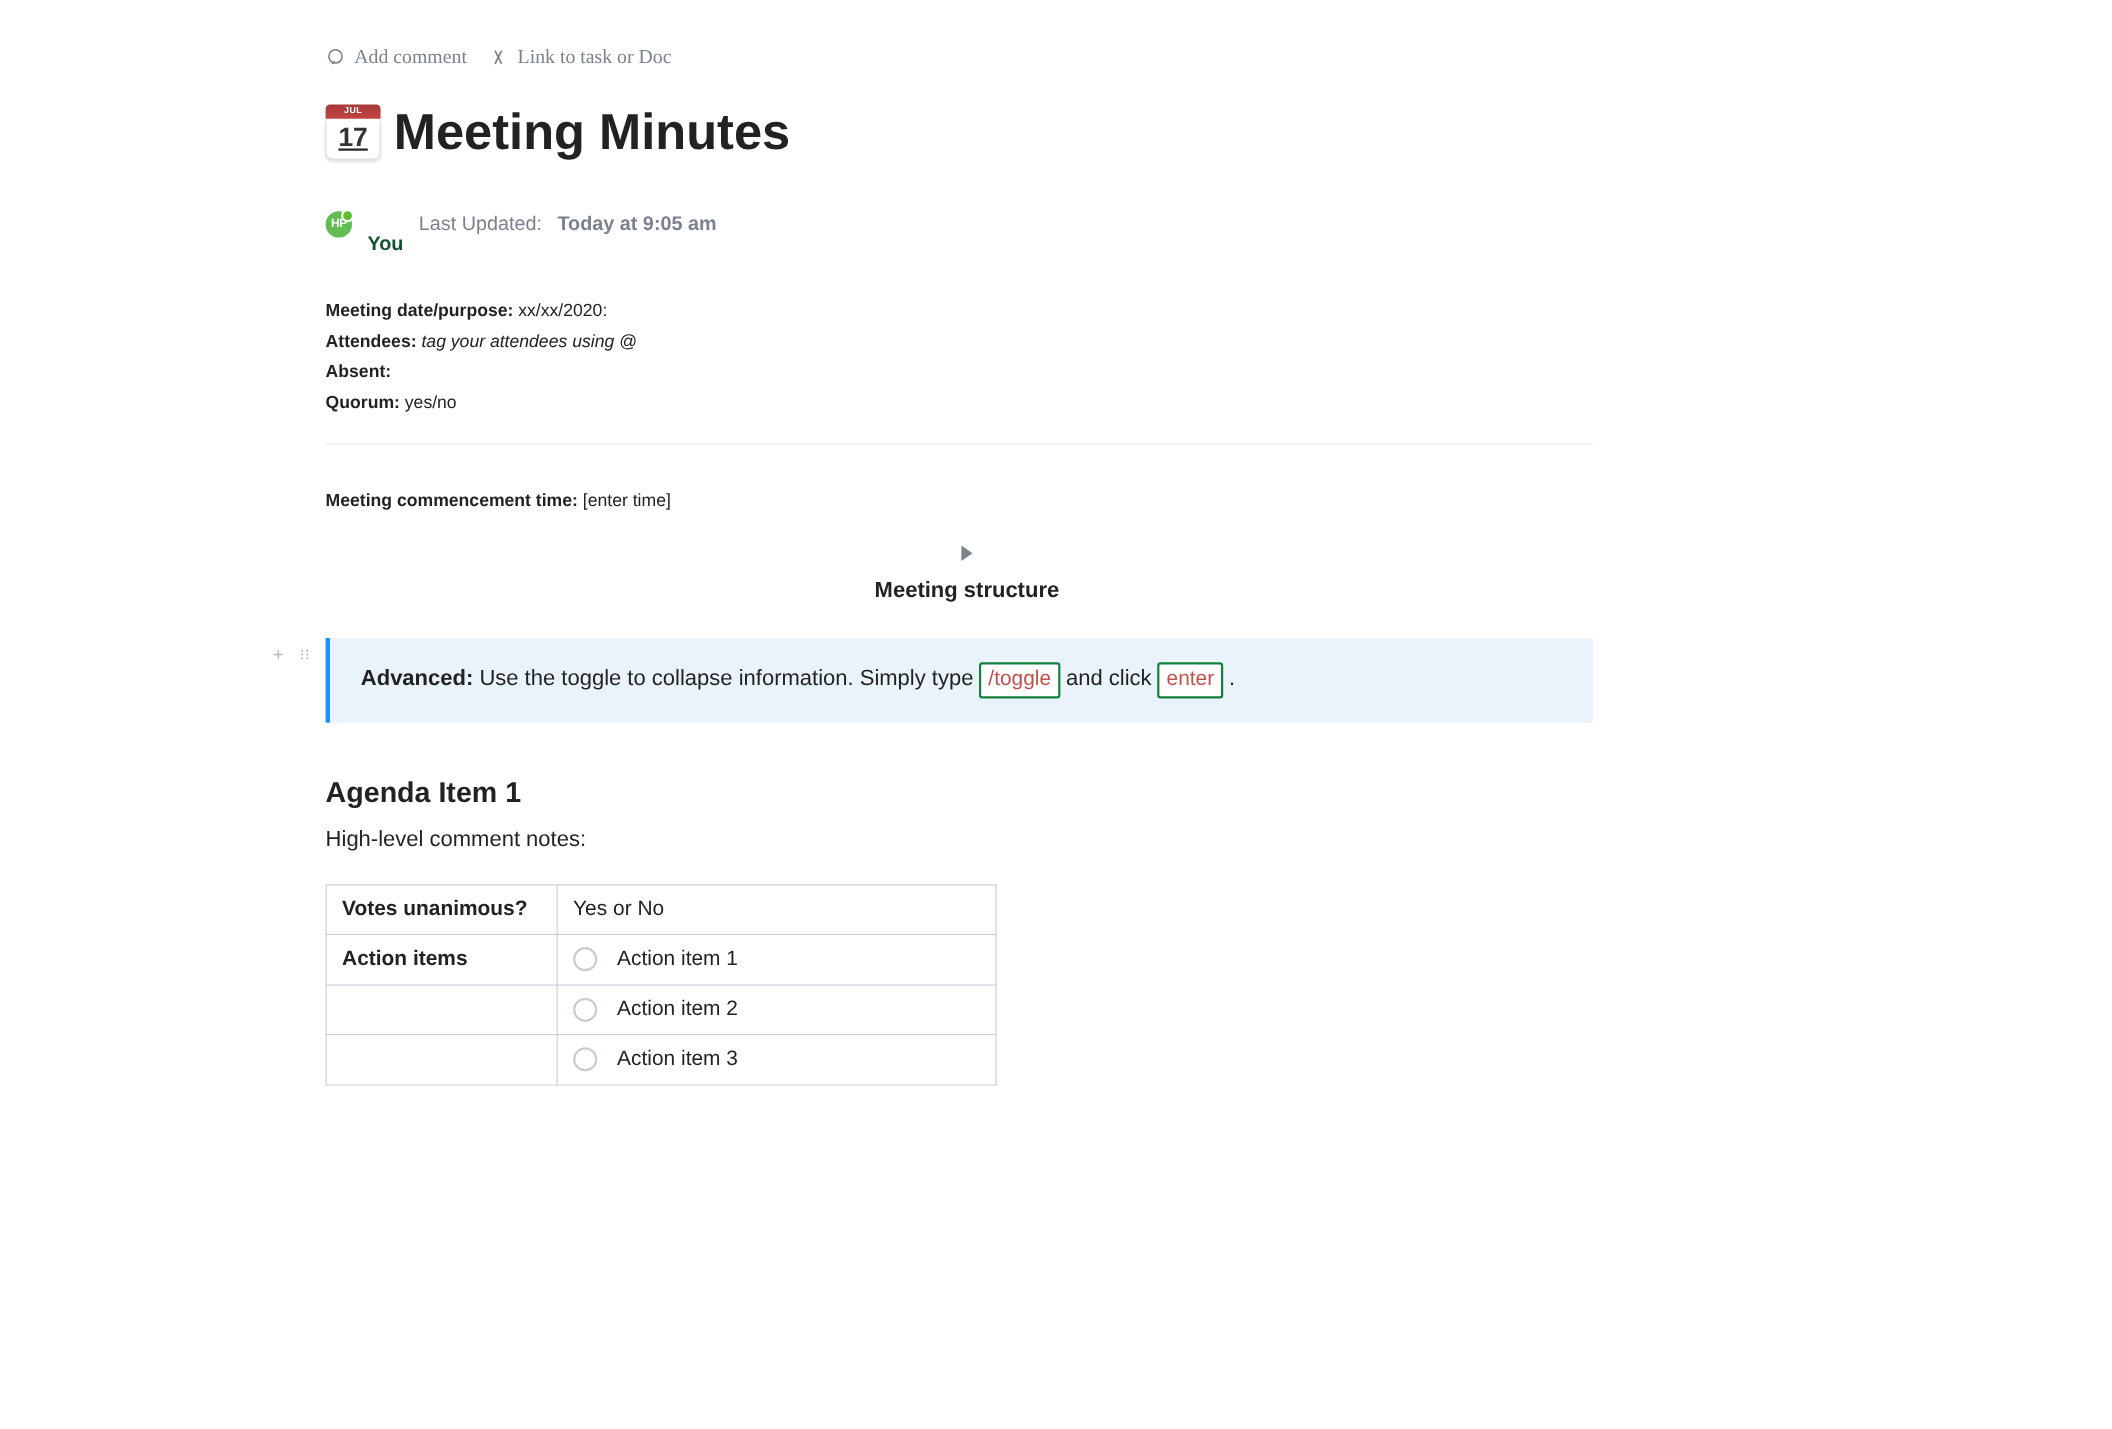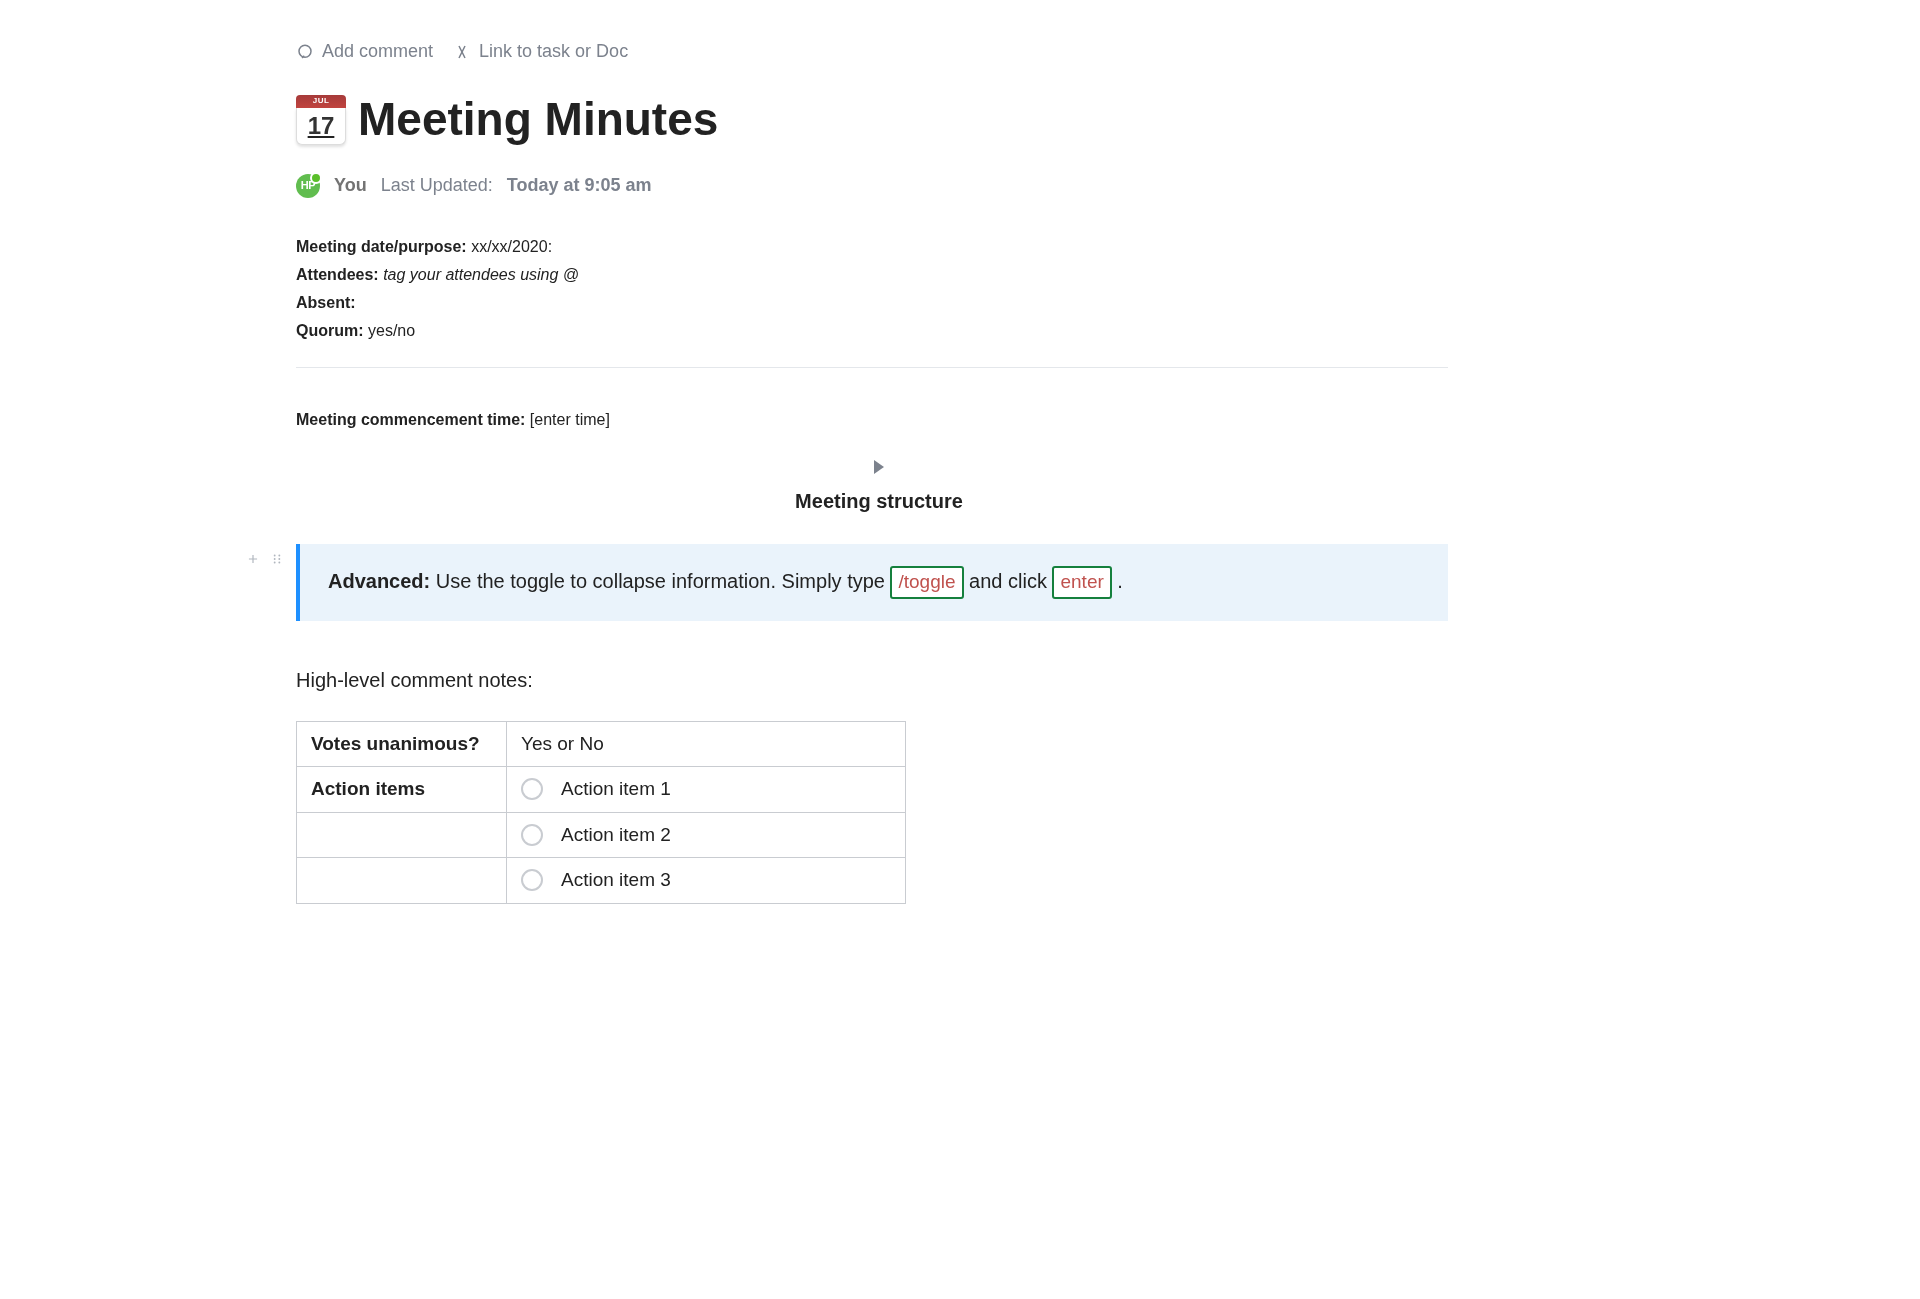--- a/index.html
+++ b/index.html
@@ -15,33 +15,34 @@
       margin-left: 296px;
       padding-top: 38px;
     }
     .toolbar {
       display: flex;
       align-items: flex-start;
       gap: 20px;
       color: #7c828d;
       font-size: 18px;
       margin-bottom: 20px;
+      font-family: Liberation Serif, serif;
     }
     .toolbar .tb-item { display: flex; align-items: center; gap: 8px; cursor: pointer; }
     .toolbar svg { width: 18px; height: 18px; }
     .title-row { display: flex; align-items: center; gap: 12px; margin-bottom: 18px; }
     .cal-icon { position: relative; width: 50px; height: 50px; display:flex; flex-direction:column;text-decoration:underline; }
     .cal-top { height: 14px; background: linear-gradient(#a63a3a,#c1443f); border-radius: 4px 4px 0 0; position: relative; }
     .cal-top::after{content:"JUL"; position:absolute; color:#fff; font-size:8px; font-weight:700; left:50%; top:50%; transform:translate(-50%,-50%); letter-spacing:0.5px;}
     .cal-body { flex:1; background:#fff; border:1px solid #ddd; border-top:none; border-radius:0 0 6px 6px; display:flex; align-items:center; justify-content:center; font-weight:600; font-size:24px; color:#333; box-shadow: 0 2px 3px rgba(0,0,0,.12);}
     .title { font-size: 46px; font-weight: 800; color:#222; }
     .meta-row { display:flex; align-items:center; gap:14px; margin-bottom: 36px; font-size:18px;}
     .avatar { width:24px; height:24px; border-radius:50%; background:#61bd4f; color:#fff; font-size:11px; font-weight:700; display:flex; align-items:center; justify-content:center; position:relative; letter-spacing:-0.5px;}
     .avatar::after{content:""; position:absolute; top:-2px; right:-2px; width:8px; height:8px; border-radius:50%; background:#5abf2a; border:2px solid #fff;}
-    .you { font-weight:600; color:#737373; }
+    .you { font-weight:600; color:#14532d;margin-top:36px; }
     .updated-label { color:#7c828d; }
     .updated-val { color:#7c828d; font-weight:600; }
     .kv-line { margin: 4px 0; font-size: 16px; color:#222; }
     .kv-line b { font-weight:700; }
     .kv-line i { font-style: italic; color:#222; }
     hr { border:none; border-top:1px solid #e4e7eb; margin: 24px 0 40px; }
     .toggle-row { display:flex; align-items:center; gap:12px; margin: 28px 0 28px 14px; font-size:20px; font-weight:700;flex-direction:column;}
     .tri { width:0; height:0; border-style:solid; border-width:7px 0 7px 10px; border-color: transparent transparent transparent #7c828d; cursor:pointer;}
     .callout-wrap { position: relative; margin: 18px 0 44px; }
     .gutter { position:absolute; left:-50px; top:8px; display:flex; align-items:center; gap:10px; color:#b0b6be; }
@@ -134,20 +135,21 @@
           <circle cx="16" cy="6" r="1.6"></circle>
           <circle cx="16" cy="12" r="1.6"></circle>
           <circle cx="16" cy="18" r="1.6"></circle>
         </svg>
     </div>
     <div class="callout">
       <b>Advanced:</b><span> Use the toggle to collapse information. Simply type </span><span class="code-chip">/toggle</span><span> and click </span><span class="code-chip">enter</span><span> .</span>
     </div>
   </div>
 
+  <h2 class="agenda-hdr">Agenda Item 1</h2>
   <p class="agenda-sub">High-level comment notes:</p>
 
   <table class="tbl">
     <tbody>
         <tr>
       <td class="tdl">Votes unanimous?</td>
       <td>Yes or No</td>
     </tr>
     <tr>
       <td class="tdl">Action items</td>

